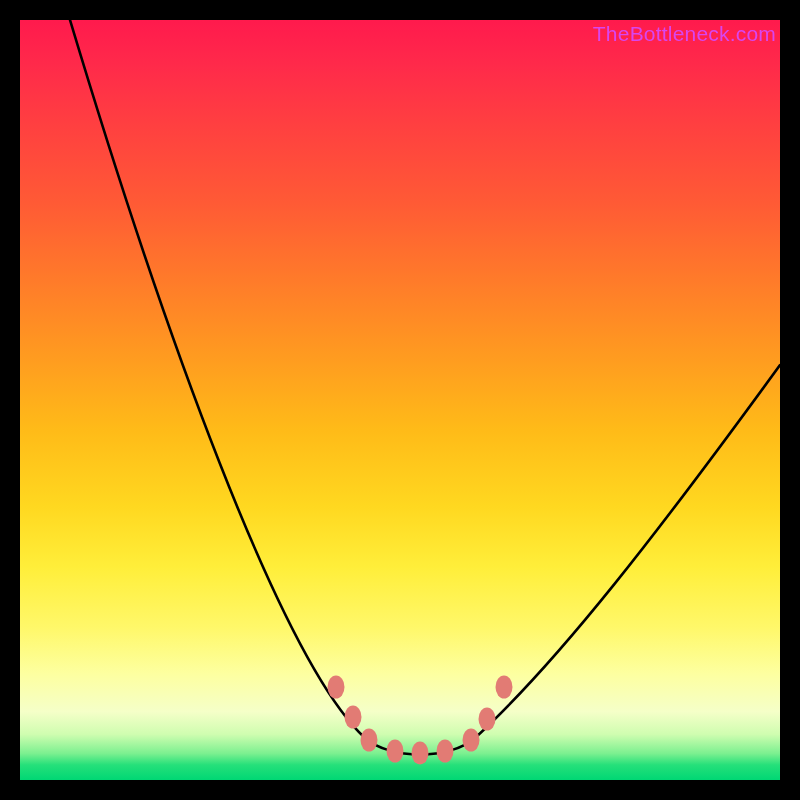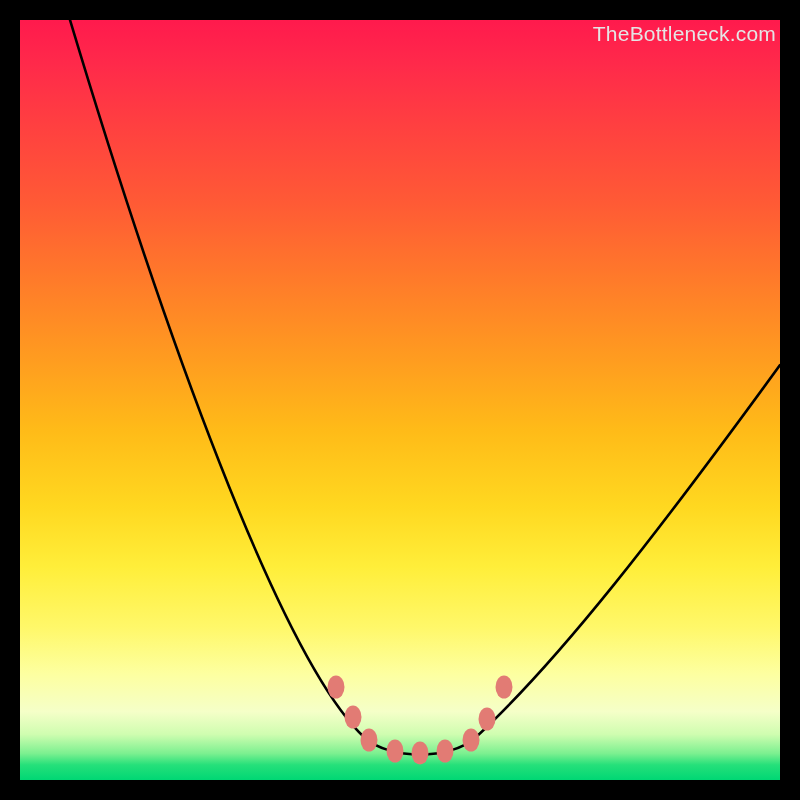--- a/index.html
+++ b/index.html
@@ -42,21 +42,21 @@
       #cffdb0 94%,
       #7cf090 96.5%,
       #26e07a 98%,
       #00d774 100%
     );
   }
   .watermark {
     position: absolute;
     top: 22px;
     right: 24px;
-    color: #e5e5e5;
+    color: #d946ef;
     font-size: 21px;
     font-weight: 500;
     letter-spacing: 0.2px;
     z-index: 5;
     user-select: none;
   }
   svg.curve {
     position: absolute;
     left: 0;
     top: 0;

